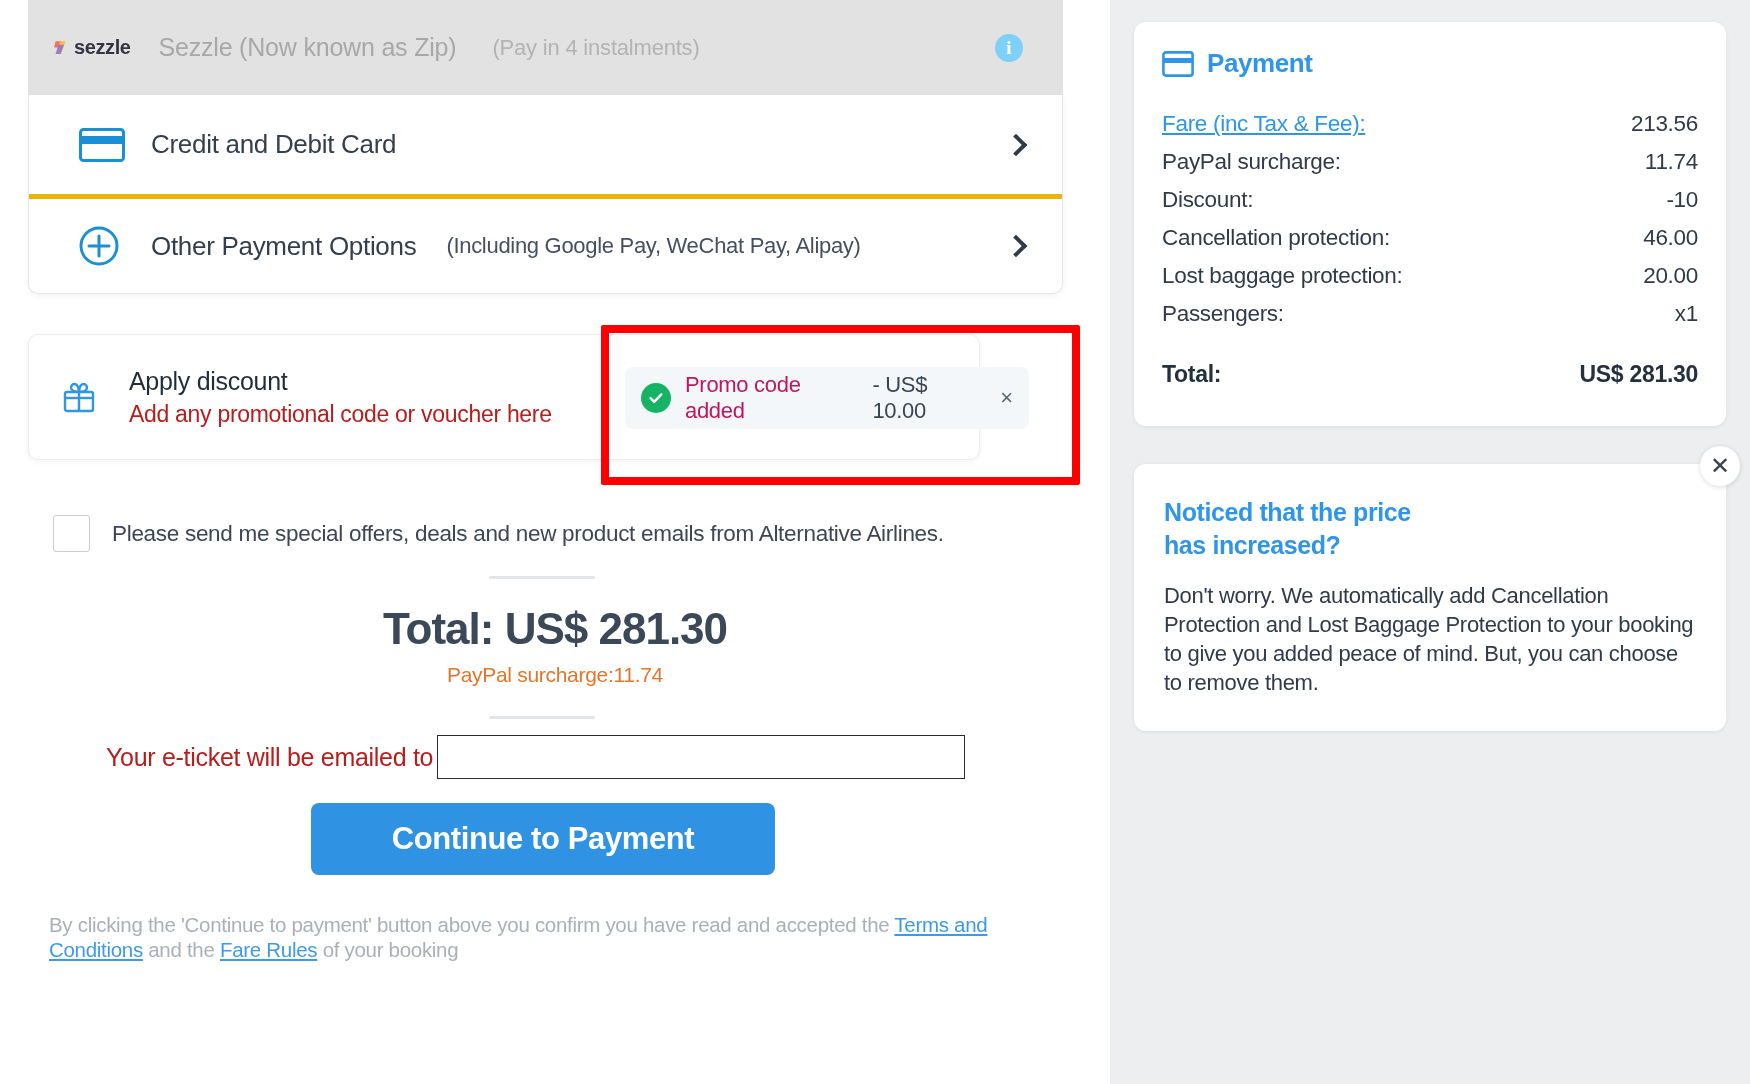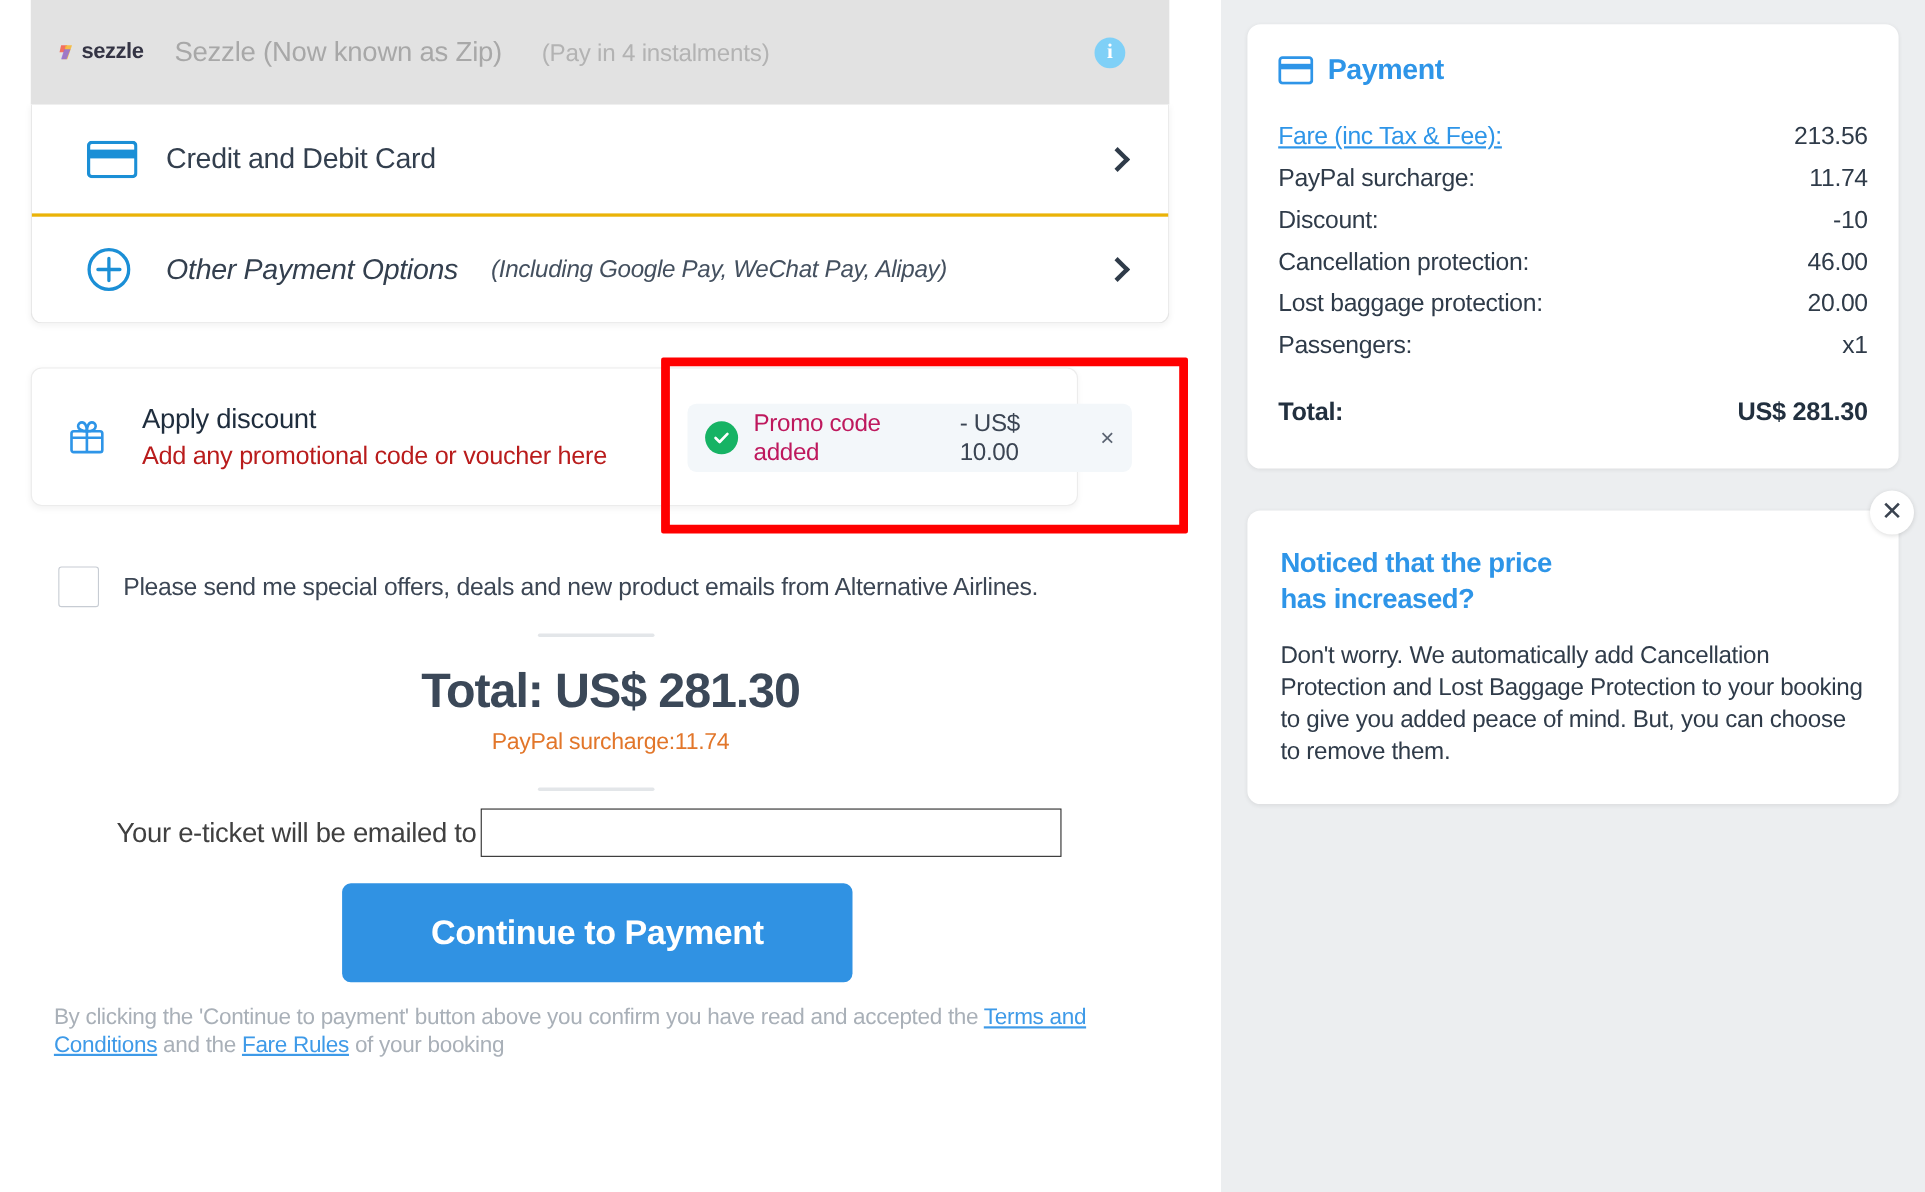--- a/index.html
+++ b/index.html
@@ -57,21 +57,21 @@
     background: #fff;
     border: 1px solid #e6e6e6; border-top: none;
     border-radius: 0 0 10px 10px;
     box-shadow: 0 2px 6px rgba(0,0,0,.05);
   }
   .pay-row {
     display: flex; align-items: center;
     height: 99px; padding: 0 26px;
     position: relative; cursor: pointer;
   }
-  .pay-row + .pay-row { border-top: 3px solid #eab308; font-style: italic; }
+  .pay-row + .pay-row { border-top: 5px solid #eab308; }
   .pay-row .icon-slot {
     width: 78px; display: flex; align-items: center; justify-content: flex-start;
     padding-left: 24px;
   }
   .pay-label {
     font-size: 26px; color: #333f4e; letter-spacing: -0.3px; margin-left: 18px;
   }
   .pay-sub {
     font-size: 22px; color: #44505f; margin-left: 30px; letter-spacing: -0.3px;
   }
@@ -149,31 +149,31 @@
   .surcharge-note {
     position: absolute; left: 0; right: 0; top: 663px;
     text-align: center; font-size: 21px; color: #e2762a; letter-spacing: -0.3px;
   }
 
   .email-row {
     position: absolute; left: 0; right: 0; top: 735px;
     display: flex; align-items: center; justify-content: flex-start;
     padding-left: 106px;
   }
-  .email-label { font-size: 25px; color: #404040; letter-spacing: -0.3px; }
+  .email-label { font-size: 25px; color: #b91c1c; letter-spacing: -0.3px; }
   .email-input {
     width: 528px; height: 44px; margin-left: 4px;
     border: 1px solid #2b2b2b; background: #fff;
     font-size: 20px; padding: 0 10px; font-family: "Liberation Sans", sans-serif;
     outline: none;
   }
 
   .cta {
     position: absolute; left: 311px; top: 803px;
-    width: 464px; height: 90px;
+    width: 464px; height: 72px;
     background: #3092e3; border: none; border-radius: 8px;
     color: #fff; font-size: 31px; font-weight: 700; letter-spacing: -0.4px;
     font-family: "Liberation Sans", sans-serif; cursor: pointer;
   }
 
   .terms {
     position: absolute; left: 49px; top: 912px; width: 1000px;
     font-size: 20.5px; line-height: 1.22; color: #a9b0b8; letter-spacing: -0.3px;
   }
   .terms a { color: #3e9ae8; text-decoration: underline; }

